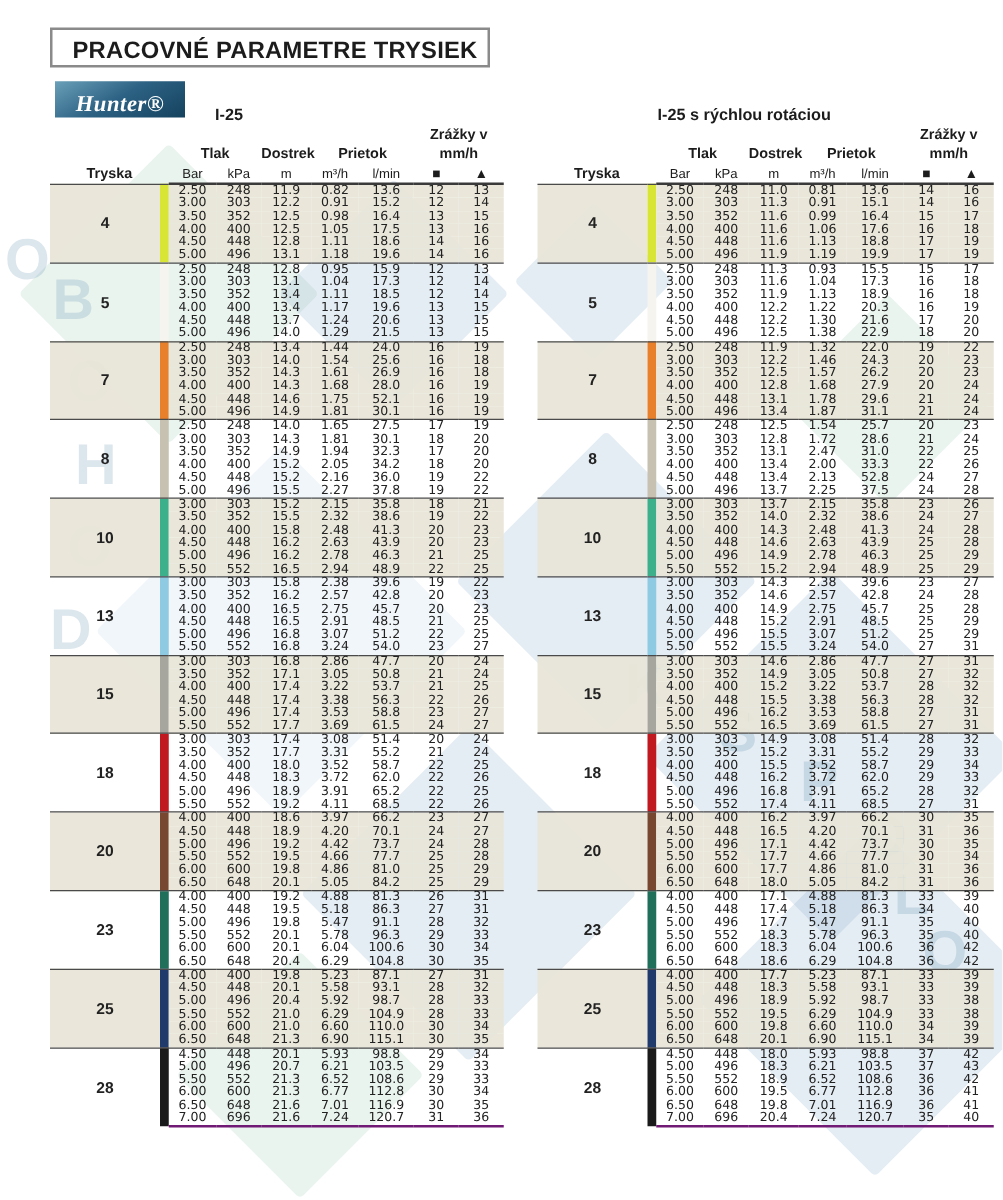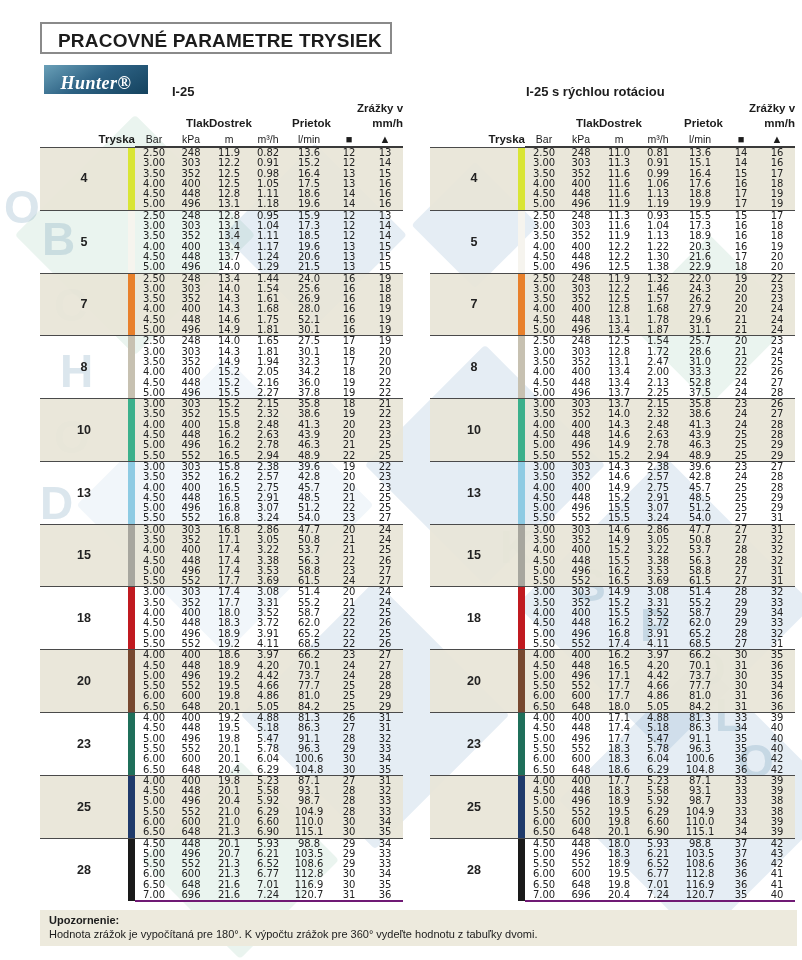--- a/index.html
+++ b/index.html
@@ -25,21 +25,21 @@
              font-size:18px;letter-spacing:0.5px;}
   
   .twrap{position:absolute;top:84px;z-index:2;}
   #twrap-0{left:40px;width:363px;}
   #twrap-1{left:430px;width:365px;}
   .ttitle{font-size:13px;font-weight:bold;height:17px;line-height:16px;font-family:"Liberation Sans",sans-serif;}
   #twrap-0 .ttitle{padding-left:132px;}
   #twrap-1 .ttitle{padding-left:96px;}
   table{border-collapse:collapse;table-layout:fixed;width:100%;}
   thead th{font-family:"Liberation Sans",sans-serif;padding:0;vertical-align:bottom;}
-  .h-main{font-size:11.5px;font-weight:bold;height:16px;line-height:15px;text-align:right;}
+  .h-main{font-size:11.5px;font-weight:bold;height:16px;line-height:15px;text-align:center;}
   .h-sub{font-size:10.5px;font-weight:normal;height:15px;line-height:14px;text-align:center;}
   .h-sym{font-size:11px;line-height:13px;}
   thead tr:last-child th{border-bottom:2.5px solid #3a3a3a;}
   tbody td{font-size:10px;line-height:10.3px;height:10.3px;padding:0;text-align:center;
            white-space:nowrap;color:#222;}
   tr.band td{background:rgba(232,229,215,0.93);}
   tr.group-start td{border-top:1.5px solid #4a4a4a;}
   tbody tr:last-child td{border-bottom:2px solid #701a75;}
   td.nozzle{font-size:12.5px;font-weight:bold;font-family:"Liberation Sans",sans-serif;}
   td.stripe{padding:0;}
@@ -1498,18 +1498,14 @@
             <td>20.4</td>
             <td>7.24</td>
             <td>120.7</td>
             <td>35</td>
             <td>40</td>
           </tr>
         </tbody>
     </table>
   </div>
 
-  <div class="note">
-    <div class="nt">Upozornenie:</div>
-    <div class="nb">Hodnota zrážok je vypočítaná pre 180°. K výpočtu zrážok pre 360° vydeľte hodnotu z tabuľky dvomi.</div>
-  </div>
 
 </div>
 
 </body></html>

